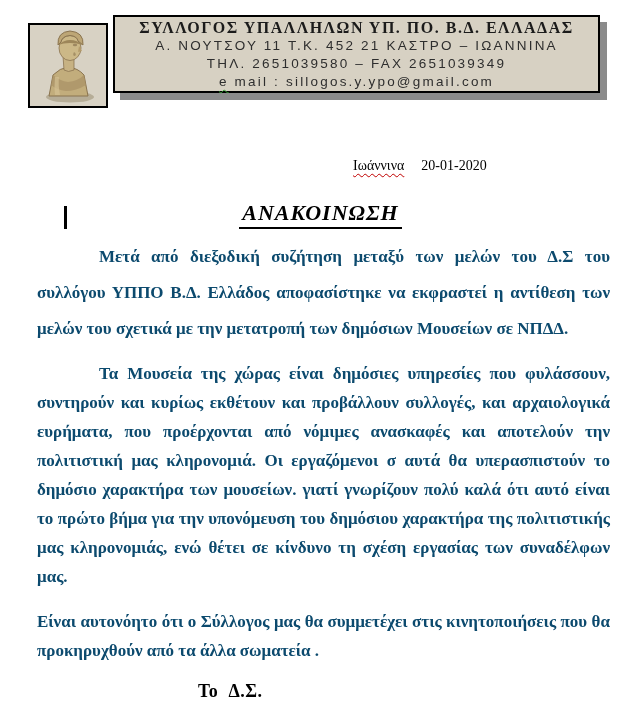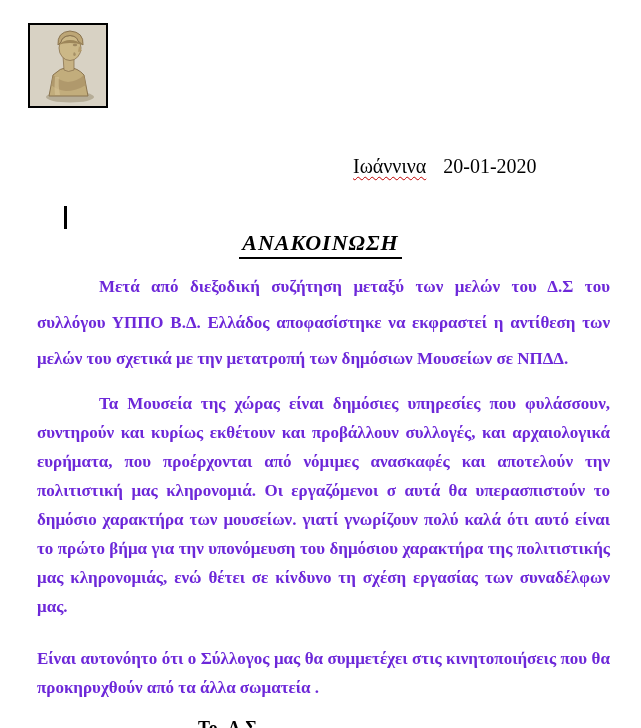--- a/index.html
+++ b/index.html
@@ -51,51 +51,51 @@
     color:var(--header-ink);line-height:18px;white-space:nowrap;
   }
   .grammar-e{
     text-decoration:underline wavy var(--grammar-mark);
     text-decoration-thickness:1px;text-underline-offset:3px;
     text-decoration-skip-ink:none;
   }
   
   .dateline{
     margin:26px 0 0 353px;
-    font-size:20px;line-height:20px;white-space:nowrap;
+    font-size:14px;line-height:20px;white-space:nowrap;
   }
   .dateline .place{
     text-decoration:underline wavy var(--spell-error);
     text-decoration-thickness:1px;text-underline-offset:3px;
     text-decoration-skip-ink:none;
   }
   .dateline .date{margin-left:17px;}
   
   .caret{
     position:absolute;left:64px;top:206px;width:3px;height:23px;
     background:#000;
   }
   
-  .doc-title{margin-top:54px;text-align:center;}
+  .doc-title{margin-top:24px;text-align:center;}
   .doc-title span{
     display:inline-block;
     font-weight:700;font-style:italic;font-size:22px;letter-spacing:1px;
     border-bottom:2.5px solid #000;
     padding:0 3px 1px 3px;
   }
   
   .para{
     margin-left:37px;margin-right:31px;
     text-align:justify;
     font-weight:700;font-size:17px;
-    color:#6d28d9;
+    color:#0c4a6e;
   }
   .p1{margin-top:10px;line-height:36px;text-indent:62px;}
   .p2{margin-top:12px;line-height:29px;text-indent:62px;}
-  .p3{margin-top:23px;line-height:29px;text-indent:0;}
+  .p3{margin-top:16px;line-height:29px;text-indent:0;}
   
   .signature{
     margin:16px 0 0 198px;
     font-weight:700;font-size:18px;
     word-spacing:6px;letter-spacing:0.5px;
   }
 </style>
 </head>
 <body>
 
@@ -118,20 +118,26 @@
 
       <ellipse cx="45" cy="20" rx="2.2" ry="1.2" fill="#8a7450" opacity="0.7"></ellipse>
 
       <path d="M28,20 Q27,7 40,6 Q54,7 53,20 L48,16 Q47,11 40,10.5 Q32,11 31,17 Z" fill="#bda676" stroke="#8a7450" stroke-width="1"></path>
       <path d="M28,20 Q34,15 40,15 Q47,15 53,20 Q47,18 40,18 Q33,18 28,20 Z" fill="#9d8659"></path>
 
       <path d="M25,52 Q24,62 25,70 L30,70 Q28,60 29,52 Z" fill="#d4c193" opacity="0.7"></path>
     </svg>
   </div>
 
+  <div class="info-box">
+    <div class="org-name">ΣΥΛΛΟΓΟΣ ΥΠΑΛΛΗΛΩΝ ΥΠ. ΠΟ. Β.Δ. ΕΛΛΑΔΑΣ</div>
+    <div class="hdr-line">Α. ΝΟΥΤΣΟΥ 11 Τ.Κ. 452 21 ΚΑΣΤΡΟ – ΙΩΑΝΝΙΝΑ</div>
+    <div class="hdr-line">ΤΗΛ. 2651039580 – FAX 2651039349</div>
+    <div class="hdr-line"><span class="grammar-e">e</span> <span>mail : sillogos.y.ypo@gmail.com</span></div>
+  </div>
 
 </div>
 
 <div class="dateline"><span class="place">Ιωάννινα</span><span class="date">20-01-2020</span></div>
 
 <div class="caret"></div>
 
 <div class="doc-title"><span>ΑΝΑΚΟΙΝΩΣΗ</span></div>
 
 <p class="para p1">Μετά από διεξοδική συζήτηση μεταξύ των μελών του Δ.Σ του συλλόγου ΥΠΠΟ Β.Δ. Ελλάδος αποφασίστηκε να εκφραστεί η αντίθεση των μελών του σχετικά με την μετατροπή των δημόσιων Μουσείων σε ΝΠΔΔ.</p>

